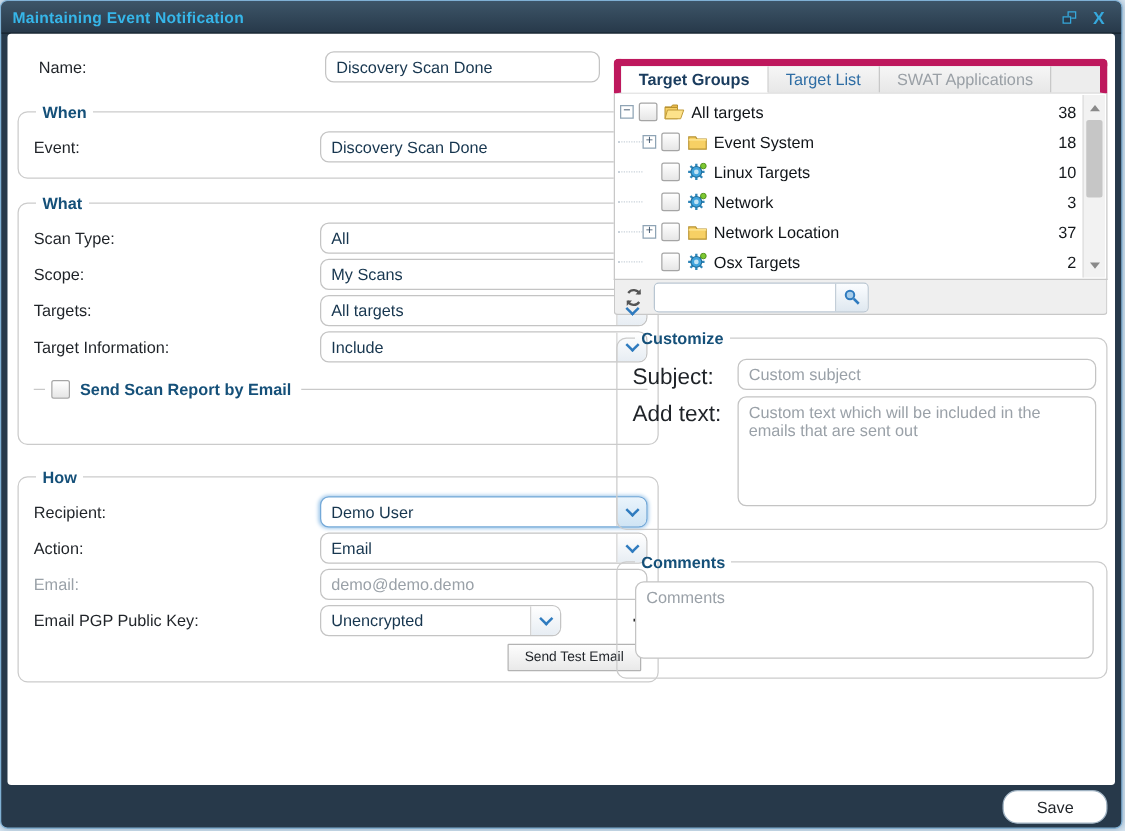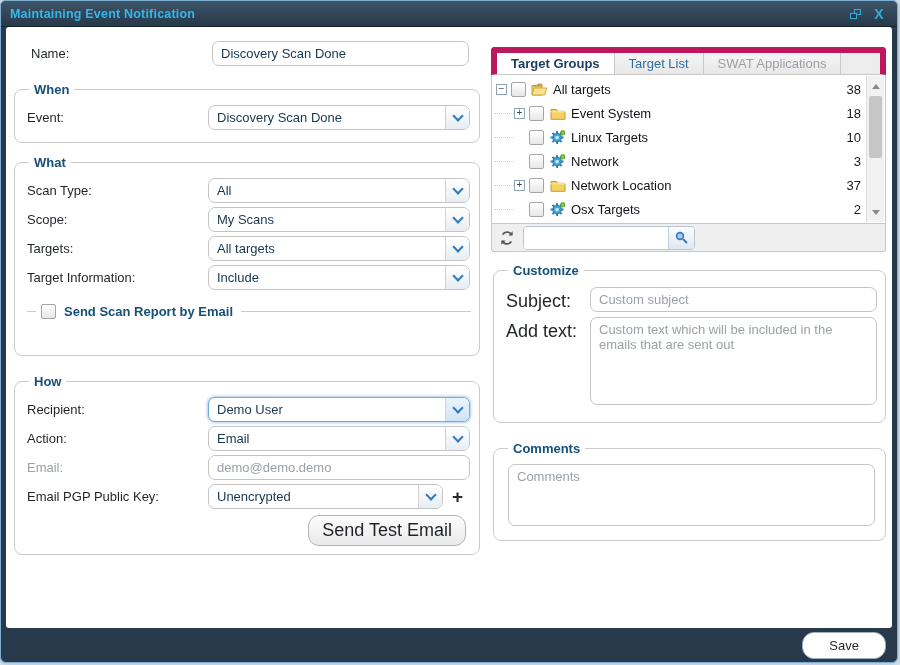--- a/index.html
+++ b/index.html
@@ -12,21 +12,21 @@
   .restore-glyph{position:relative;width:11px;height:10px;}
   .restore-glyph span{position:absolute;width:7px;height:6px;border:1.5px solid #36a9dd;background:transparent;box-sizing:border-box;}
   .restore-glyph span:nth-child(1){right:0;top:0;}
   .restore-glyph span:nth-child(2){left:0;bottom:0;background:#27394a;}
   .close-glyph{font-size:14px;font-weight:bold;color:#36a9dd;line-height:1;}
   
   .content{position:absolute;left:5px;right:5px;top:26px;bottom:34px;background:#fff;border-radius:3px;box-sizing:border-box;padding:8px 6px 6px 6px;display:flex;gap:11px;overflow:hidden;}
   .leftcol{flex:none;width:468px;display:flex;flex-direction:column;}
   .rightcol{flex:1;min-width:0;display:flex;flex-direction:column;}
   
-  .frow{display:flex;align-items:center;margin:4px 0;}
+  .frow{display:flex;align-items:center;margin:4px 0;gap:48px;}
   .frow .lbl{flex:none;width:181px;font-size:13px;color:#1f2328;}
   .frow .lbl.dis{color:#9aa1a8;}
   
   fieldset{border:1px solid #cbcbcb;border-radius:8px;margin:8px 0 4px 2px;padding:4px 8px 8px 12px;}
   legend{font-size:13px;font-weight:bold;color:#155079;padding:0 5px;margin-left:2px;}
   
   .tinput{box-sizing:border-box;height:25px;border:1px solid #c4c4c4;border-radius:7px;padding:0 8px;font-size:13px;color:#17364f;background:#fff;outline:none;font-family:"Liberation Sans",sans-serif;}
   .tinput::placeholder,textarea::placeholder{color:#9aa1a8;opacity:1;}
   .tinput.dis{color:#9aa1a8;}
   textarea{box-sizing:border-box;border:1px solid #c4c4c4;border-radius:7px;padding:4px 8px;font-size:13px;color:#17364f;resize:none;outline:none;font-family:"Liberation Sans",sans-serif;}
@@ -39,21 +39,21 @@
   .select.focused .trigger{background:linear-gradient(#eaf4fc,#cfe4f4);}
   
   .cbx{flex:none;width:13px;height:13px;border:1px solid #a5a5a5;border-radius:2px;background:linear-gradient(#ffffff,#e6e6e6);cursor:pointer;}
   
   .cbsep{display:flex;align-items:center;margin:14px 0 2px 0;}
   .cbsep .dash{width:9px;height:1px;background:#c9c9c9;margin-right:5px;}
   .cbsep .cblbl{font-size:13px;font-weight:bold;color:#155079;margin:0 8px;}
   .cbsep .line{flex:1;height:1px;background:#c9c9c9;}
   .cbsep .cbx{margin-left:0;}
   
-  .pill{display:inline-block;border:1px solid #b3b3b3;border-radius:11px;background:linear-gradient(#fdfdfd,#e9e9e9);padding:4px 13px;font-size:18px;color:#1f2328;cursor:pointer;}
+  .pill{display:inline-block;border:1px solid #b3b3b3;border-radius:1px;background:linear-gradient(#fdfdfd,#e9e9e9);padding:4px 13px;font-size:11px;color:#1f2328;cursor:pointer;}
   .plusbtn{margin-left:9px;font-size:19px;font-weight:bold;color:#2b2b2b;line-height:1;cursor:pointer;}
   
   .tabstrip{flex:none;display:flex;align-items:stretch;height:28px;background:#ededed;border:6px solid #be185d;border-bottom:1px solid #c8c8c8;border-radius:4px 4px 0 0;box-sizing:border-box;overflow:hidden;margin-top:12px;}
   .tab{display:flex;align-items:center;padding:0 14px;font-size:13px;color:#2e6da4;border-right:1px solid #c8c8c8;background:linear-gradient(#f6f6f6,#e7e7e7);cursor:pointer;white-space:nowrap;}
   .tab.active{background:#fff;font-weight:bold;color:#1a3c5e;margin-bottom:-1px;border-bottom:1px solid #fff;}
   .tab.disabled{color:#9aa0a6;cursor:default;}
   
   .treepanel{position:relative;flex:none;height:149px;border:1px solid #c8c8c8;border-top:none;background:#fff;box-sizing:border-box;padding:2px 20px 2px 2px;overflow:hidden;}
   .trow{display:flex;align-items:center;height:24px;font-size:13px;color:#101418;cursor:pointer;}
   .trow .indent0{width:2px;}
@@ -194,21 +194,21 @@
                 <span class="chev"></span>
               </span>
           </div>
         </div>
         <div class="frow">
           <span class="lbl dis">Email:</span>
           <input class="tinput dis" style="width: 262px;" disabled="" value="demo@demo.demo">
         </div>
         <div class="frow">
           <span class="lbl">Email PGP Public Key:</span>
-          <div class="select" style="width:235px;">
+          <div class="select" style="width:193px;">
             <span class="val">Unencrypted</span>
             <span class="trigger">
                 <span class="chev"></span>
               </span>
           </div>
           <span class="plusbtn">+</span>
         </div>
         <div style="display:flex;justify-content:flex-end;margin:6px 5px 0 0;">
           <span class="pill">Send Test Email</span>
         </div>

